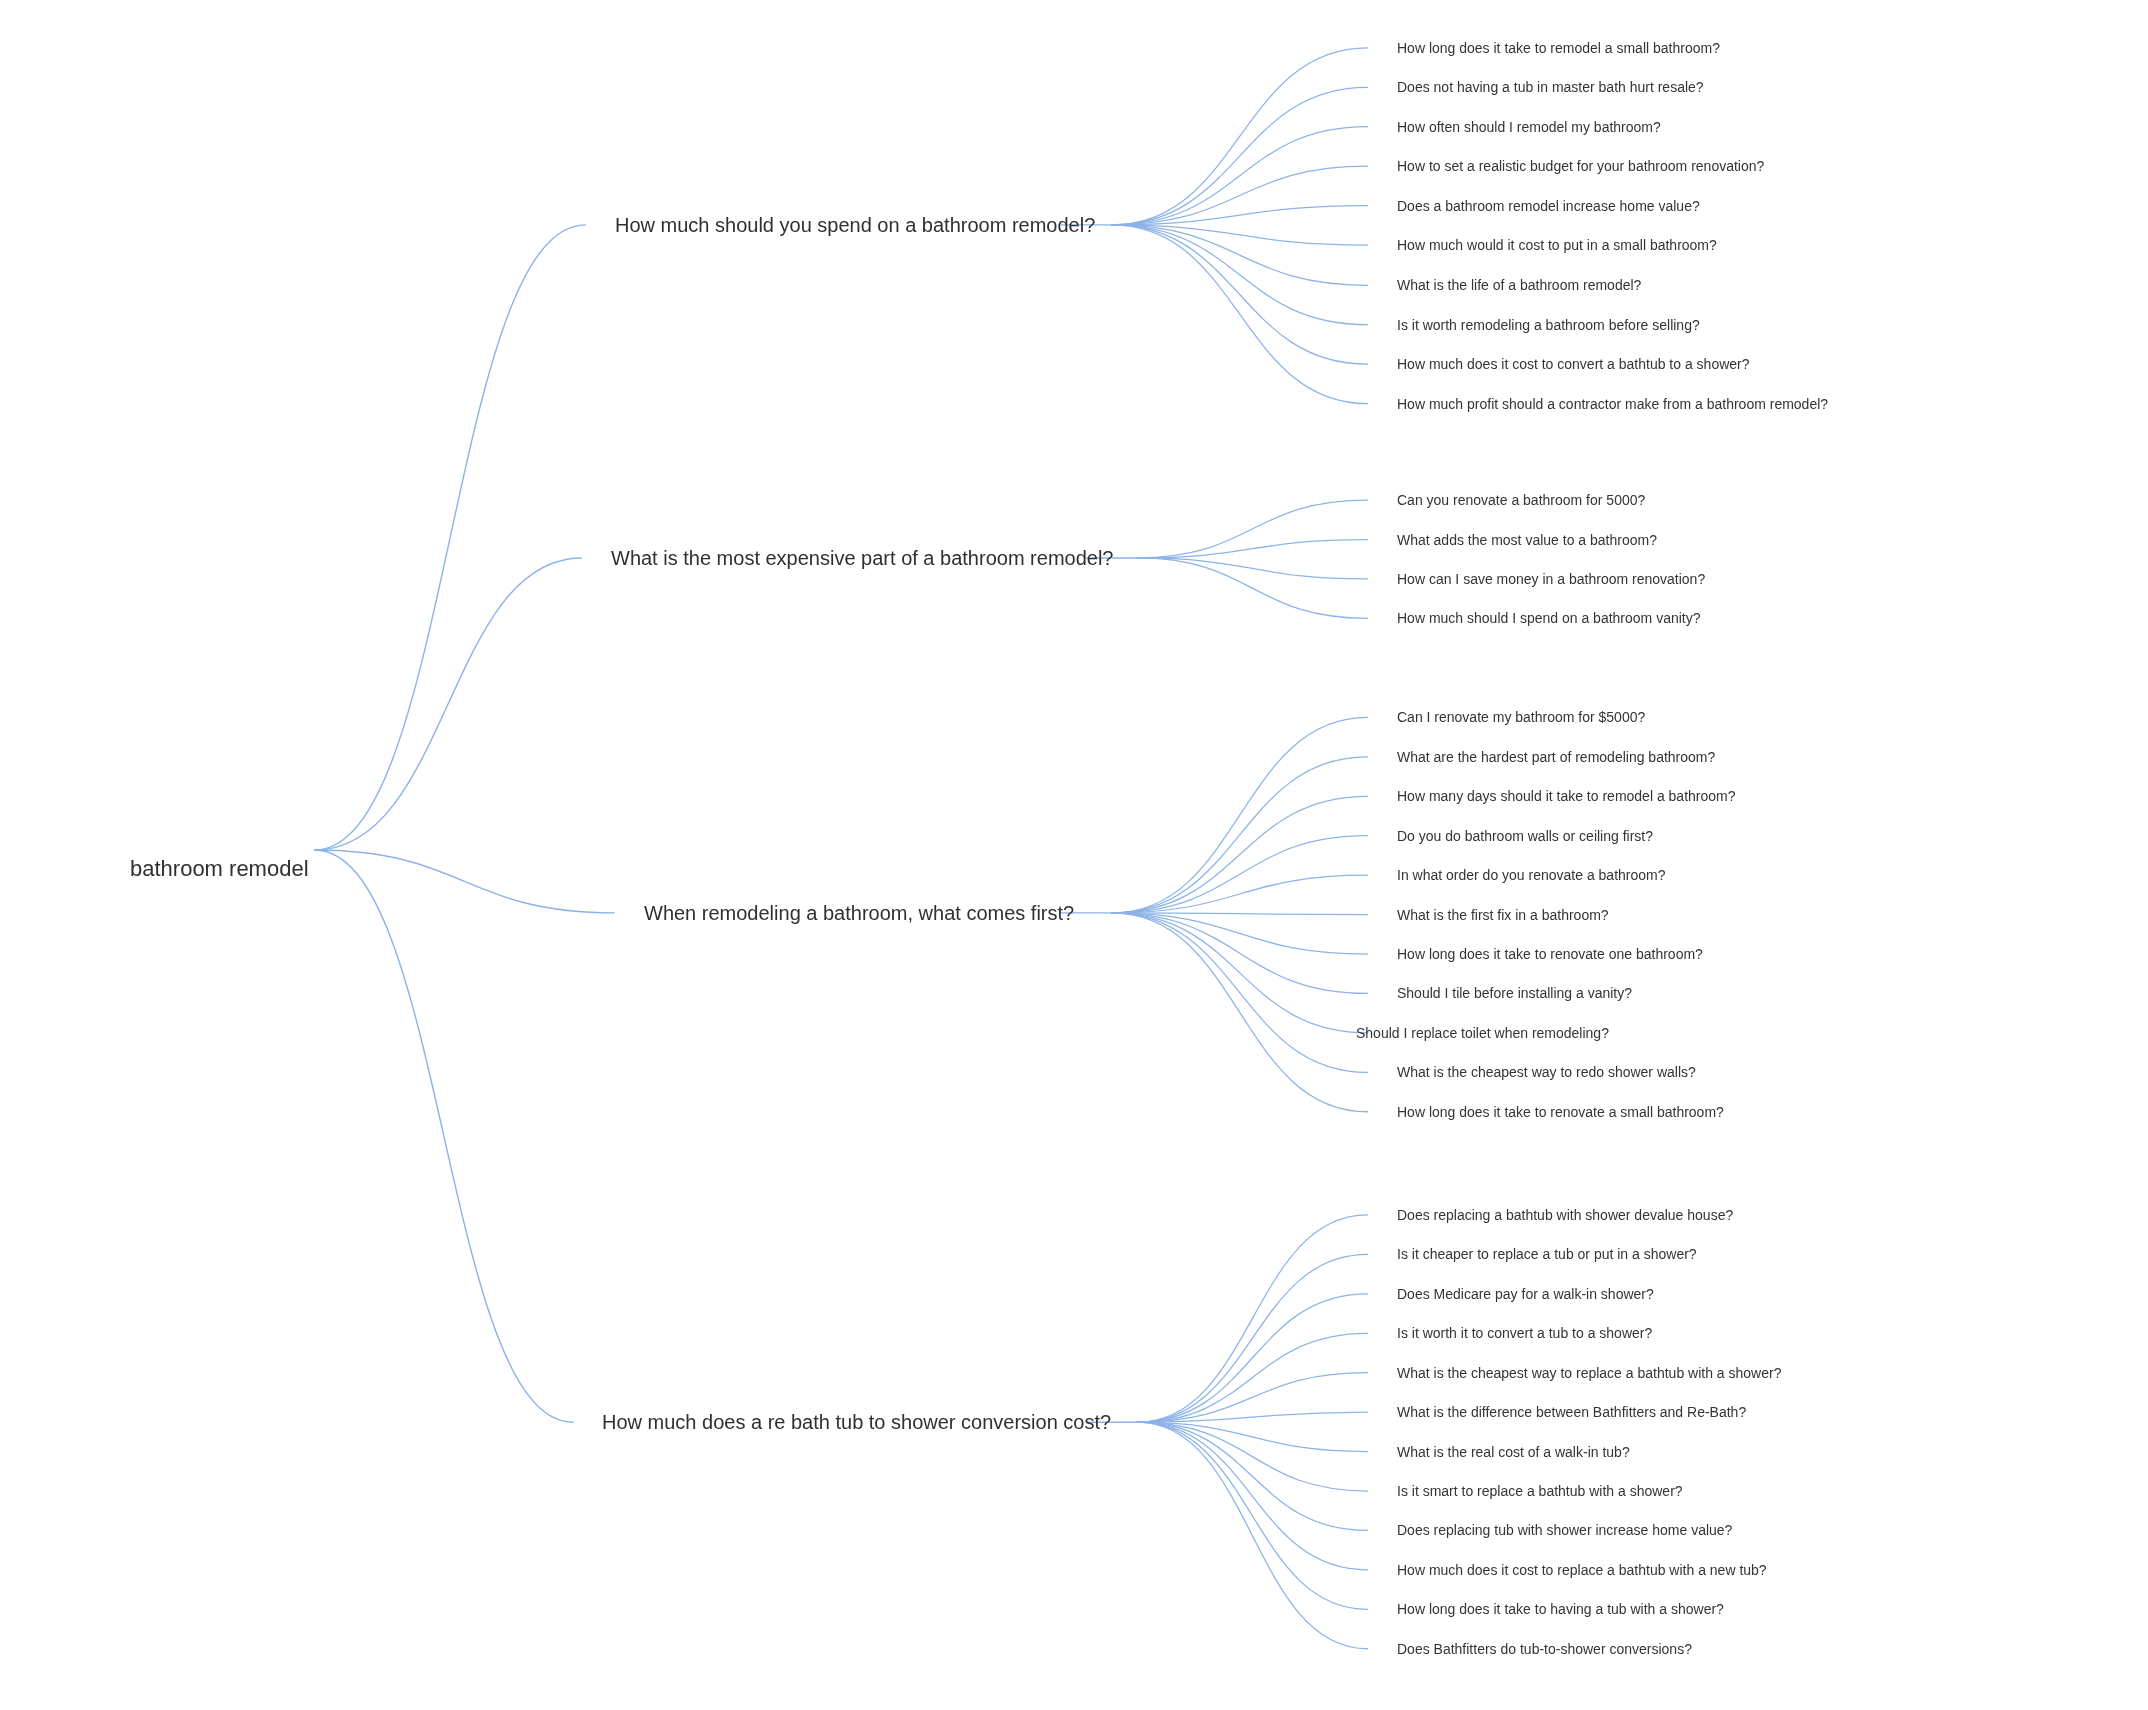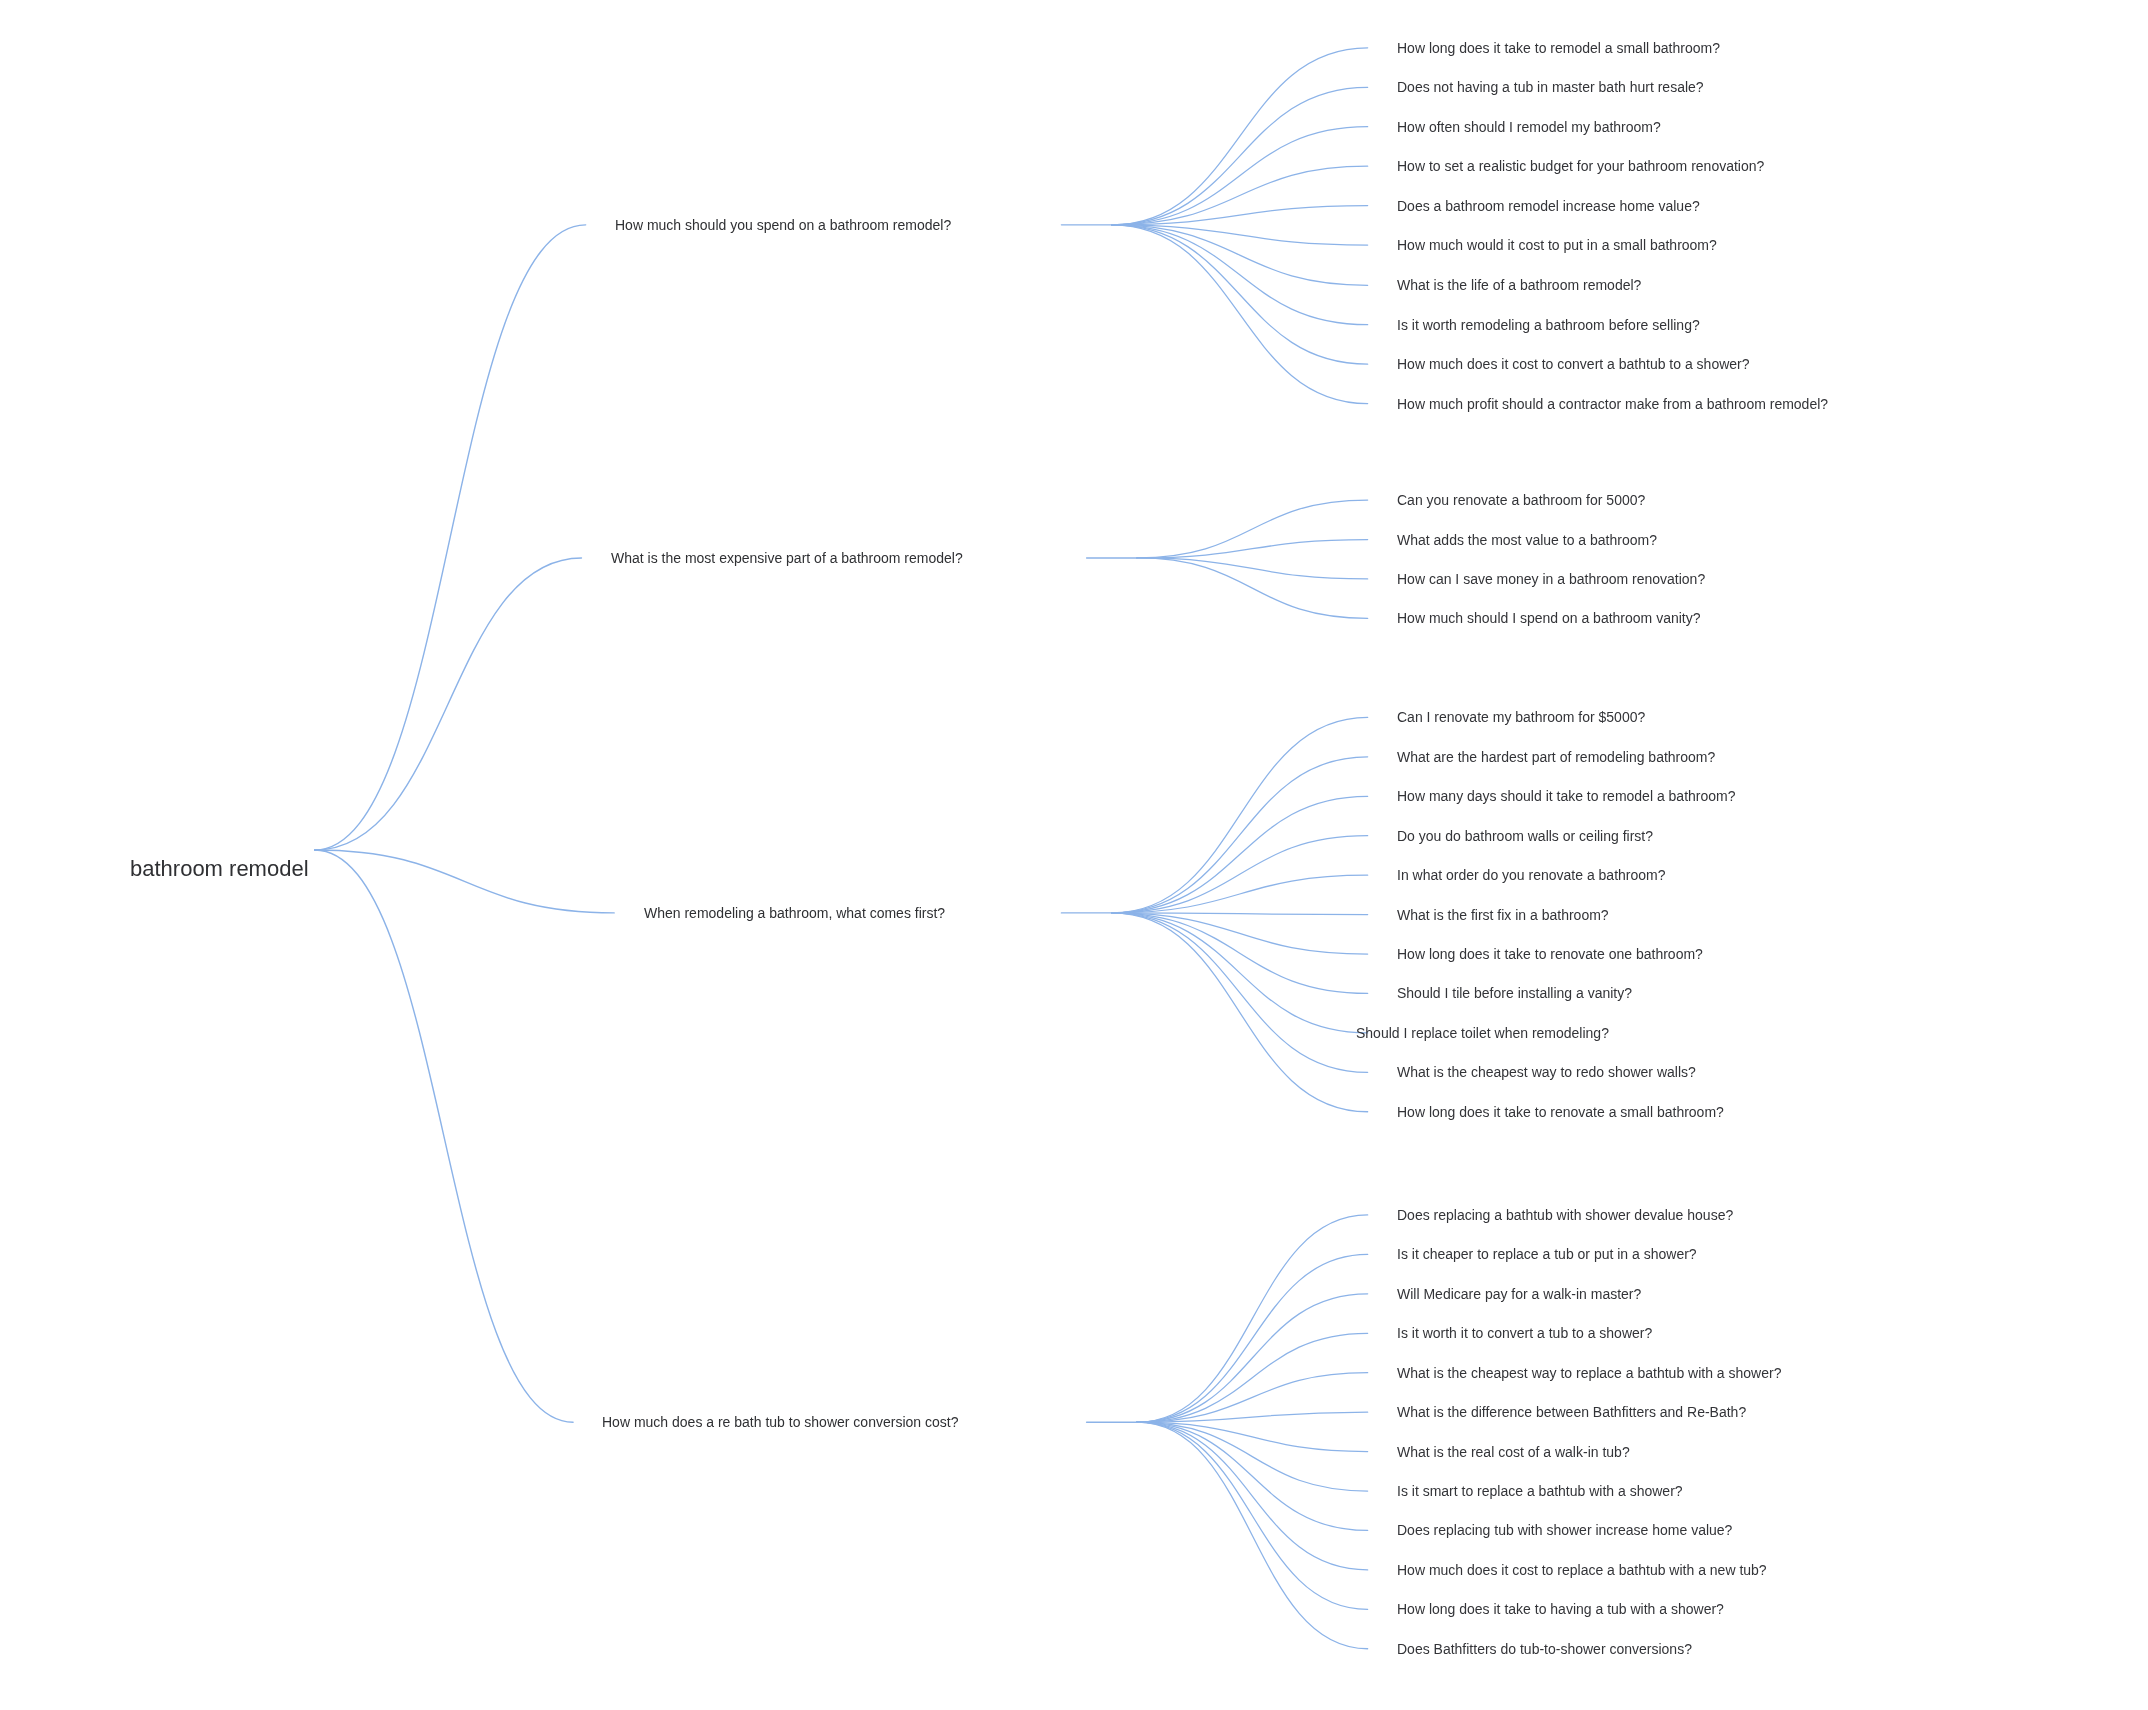--- a/index.html
+++ b/index.html
@@ -34,21 +34,21 @@
     color: #2f3033;
     line-height: 1;
     transform: translateY(-50%);
   }
   .root-node {
     font-size: 22px;
     color: #2f3033;
     margin-top: 19px;
   }
   .branch-node {
-    font-size: 14px;
+    font-size: 20px;
     color: #2f3033;
   }
   .leaf-node {
     font-size: 14px;
     color: #333438;
   }
 </style>
 </head>
 <body>
 
@@ -128,21 +128,21 @@
       <div class="node-label leaf-node" style="left: 1397px; top: 875px;">In what order do you renovate a bathroom?</div>
       <div class="node-label leaf-node" style="left: 1397px; top: 915px;">What is the first fix in a bathroom?</div>
       <div class="node-label leaf-node" style="left: 1397px; top: 954px;">How long does it take to renovate one bathroom?</div>
       <div class="node-label leaf-node" style="left: 1397px; top: 993px;">Should I tile before installing a vanity?</div>
       <div class="node-label leaf-node" style="left: 1356px; top: 1033px; text-align: right;">Should I replace toilet when remodeling?</div>
       <div class="node-label leaf-node" style="left: 1397px; top: 1072px;">What is the cheapest way to redo shower walls?</div>
       <div class="node-label leaf-node" style="left: 1397px; top: 1112px;">How long does it take to renovate a small bathroom?</div>
       <div class="node-label branch-node" style="left: 602px; top: 1422px;">How much does a re bath tub to shower conversion cost?</div>
       <div class="node-label leaf-node" style="left: 1397px; top: 1215px;">Does replacing a bathtub with shower devalue house?</div>
       <div class="node-label leaf-node" style="left: 1397px; top: 1254px;">Is it cheaper to replace a tub or put in a shower?</div>
-      <div class="node-label leaf-node" style="left: 1397px; top: 1294px;">Will Medicare pay for a walk-in master?</div>
+      <div class="node-label leaf-node" style="left: 1397px; top: 1294px;">Does Medicare pay for a walk-in shower?</div>
       <div class="node-label leaf-node" style="left: 1397px; top: 1333px;">Is it worth it to convert a tub to a shower?</div>
       <div class="node-label leaf-node" style="left: 1397px; top: 1373px;">What is the cheapest way to replace a bathtub with a shower?</div>
       <div class="node-label leaf-node" style="left: 1397px; top: 1412px;">What is the difference between Bathfitters and Re-Bath?</div>
       <div class="node-label leaf-node" style="left: 1397px; top: 1452px;">What is the real cost of a walk-in tub?</div>
       <div class="node-label leaf-node" style="left: 1397px; top: 1491px;">Is it smart to replace a bathtub with a shower?</div>
       <div class="node-label leaf-node" style="left: 1397px; top: 1530px;">Does replacing tub with shower increase home value?</div>
       <div class="node-label leaf-node" style="left: 1397px; top: 1570px;">How much does it cost to replace a bathtub with a new tub?</div>
       <div class="node-label leaf-node" style="left: 1397px; top: 1609px;">How long does it take to having a tub with a shower?</div>
       <div class="node-label leaf-node" style="left: 1397px; top: 1649px;">Does Bathfitters do tub-to-shower conversions?</div>
     </div>

